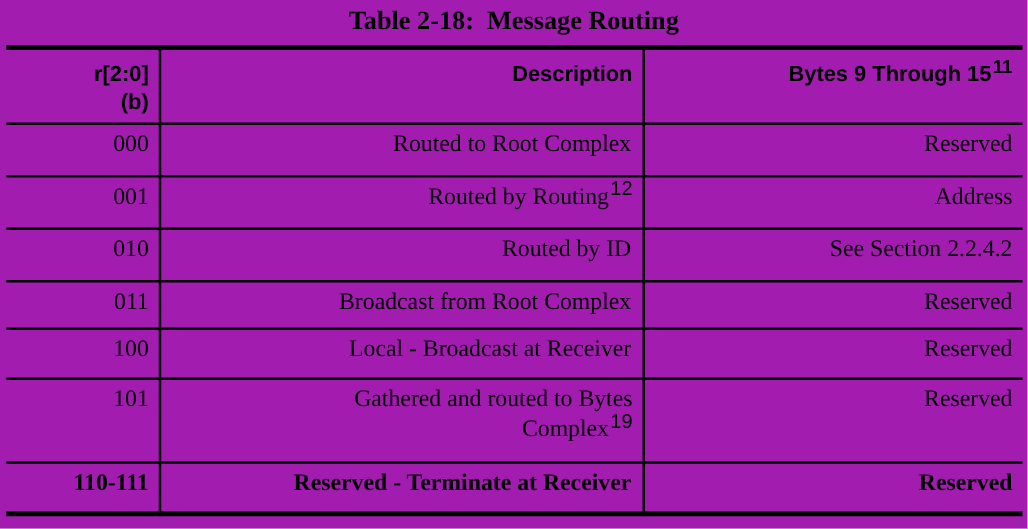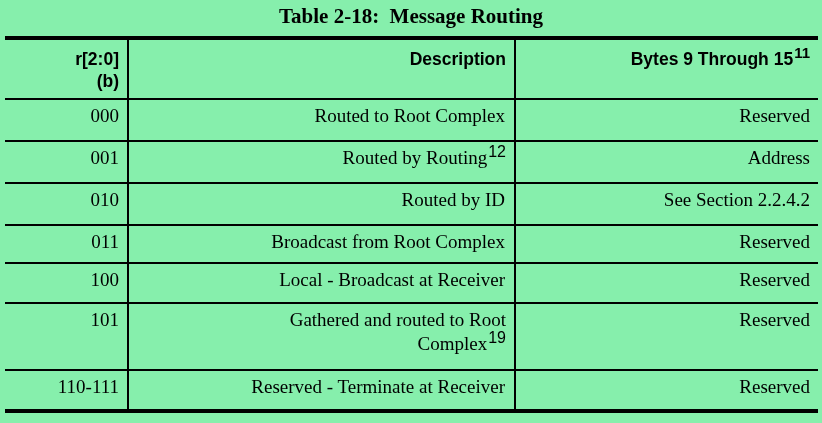--- a/index.html
+++ b/index.html
@@ -4,21 +4,21 @@
 <style>
   html, body {
     margin: 0;
     padding: 0;
     background: #ffffff;
   }
   .page {
     position: relative;
     width: 822px;
     height: 423px;
-    background: #86efac;
+    background: #a21caf;
     color: #000000;
     overflow: hidden;
   }
   .title {
     margin: 3px 0 0 0;
     text-align: center;
     font-family: "Liberation Serif", serif;
     font-weight: bold;
     font-size: 21px;
     line-height: 26px;
@@ -58,21 +58,21 @@
     line-height: 24px;
     border-bottom: 2px solid #000000;
   }
   .v-line { border-right: 2px solid #000000; }
 
   thead tr { height: 61px; }
   tbody tr { height: 42px; }
   tbody tr:nth-child(4) { height: 38px; }
   tbody tr:nth-child(5) { height: 40px; }
   tbody tr:nth-child(6) { height: 67px; }
-  tbody tr:nth-child(7) { height: 41px; }
+  tbody tr:nth-child(7) { height: 41px; font-weight: bold; }
 
   .sup {
     font-family: "Liberation Sans", sans-serif;
     font-size: 16px;
     position: relative;
     top: -7px;
     margin-left: 1px;
   }
   thead .sup { font-weight: bold; font-size: 15px; }
 
@@ -132,21 +132,21 @@
         <td class="v-line"><span class="desc"><span>Broadcast from Root Complex</span><span class="sup"></span></span></td>
         <td><span>Reserved</span></td>
       </tr>
       <tr>
         <td class="v-line"><span>100</span></td>
         <td class="v-line"><span class="desc"><span>Local - Broadcast at Receiver</span><span class="sup"></span></span></td>
         <td><span>Reserved</span></td>
       </tr>
       <tr>
         <td class="v-line"><span>101</span></td>
-        <td class="v-line"><span class="desc"><span>Gathered and routed to Root Complex</span><span class="sup">19</span></span></td>
+        <td class="v-line"><span class="desc"><span>Gathered and routed to Bytes Complex</span><span class="sup">19</span></span></td>
         <td><span>Reserved</span></td>
       </tr>
       <tr>
         <td class="v-line"><span>110-111</span></td>
         <td class="v-line"><span class="desc"><span>Reserved - Terminate at Receiver</span><span class="sup"></span></span></td>
         <td><span>Reserved</span></td>
       </tr>
     </tbody>
   </table>
 

